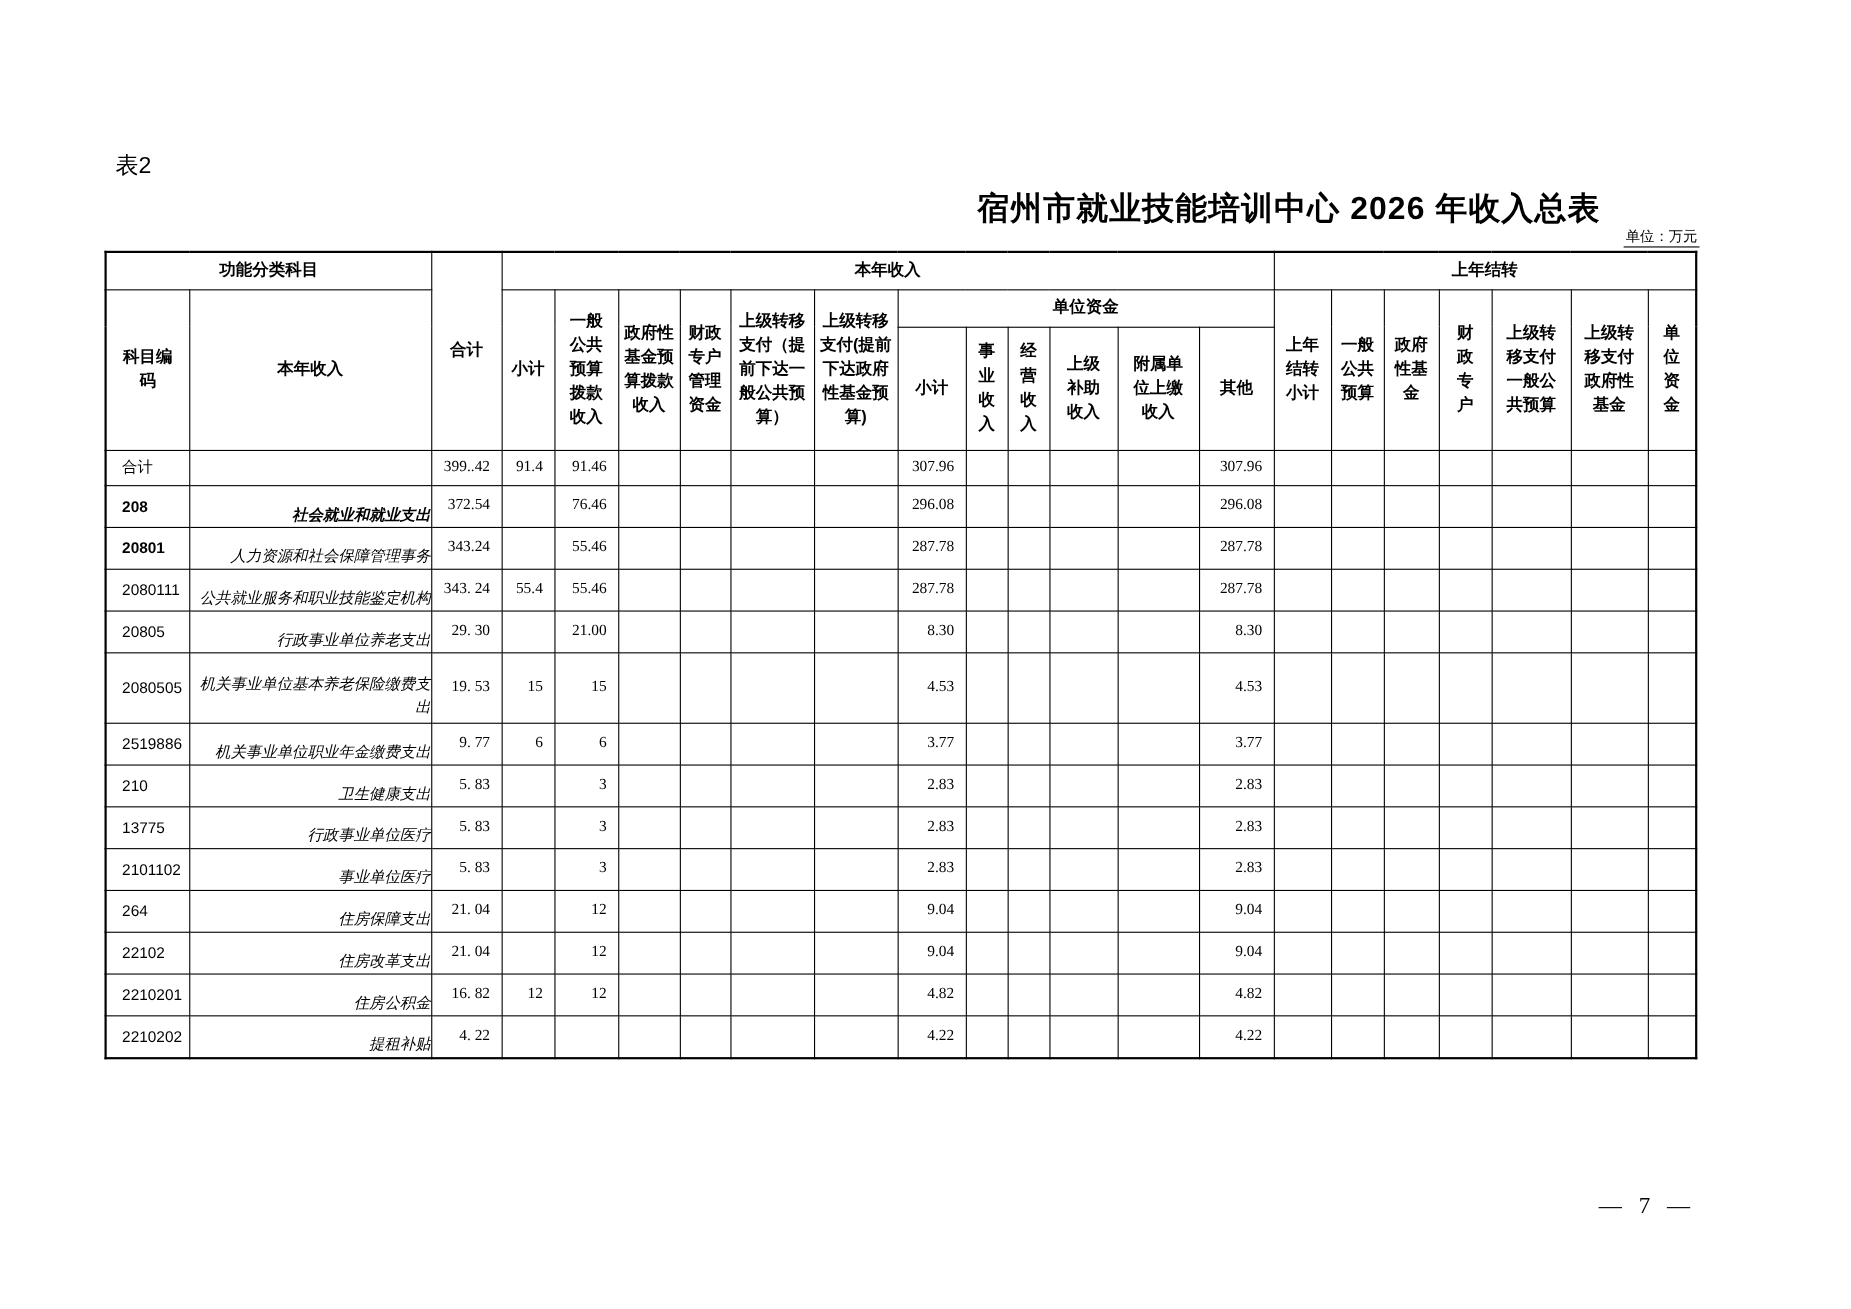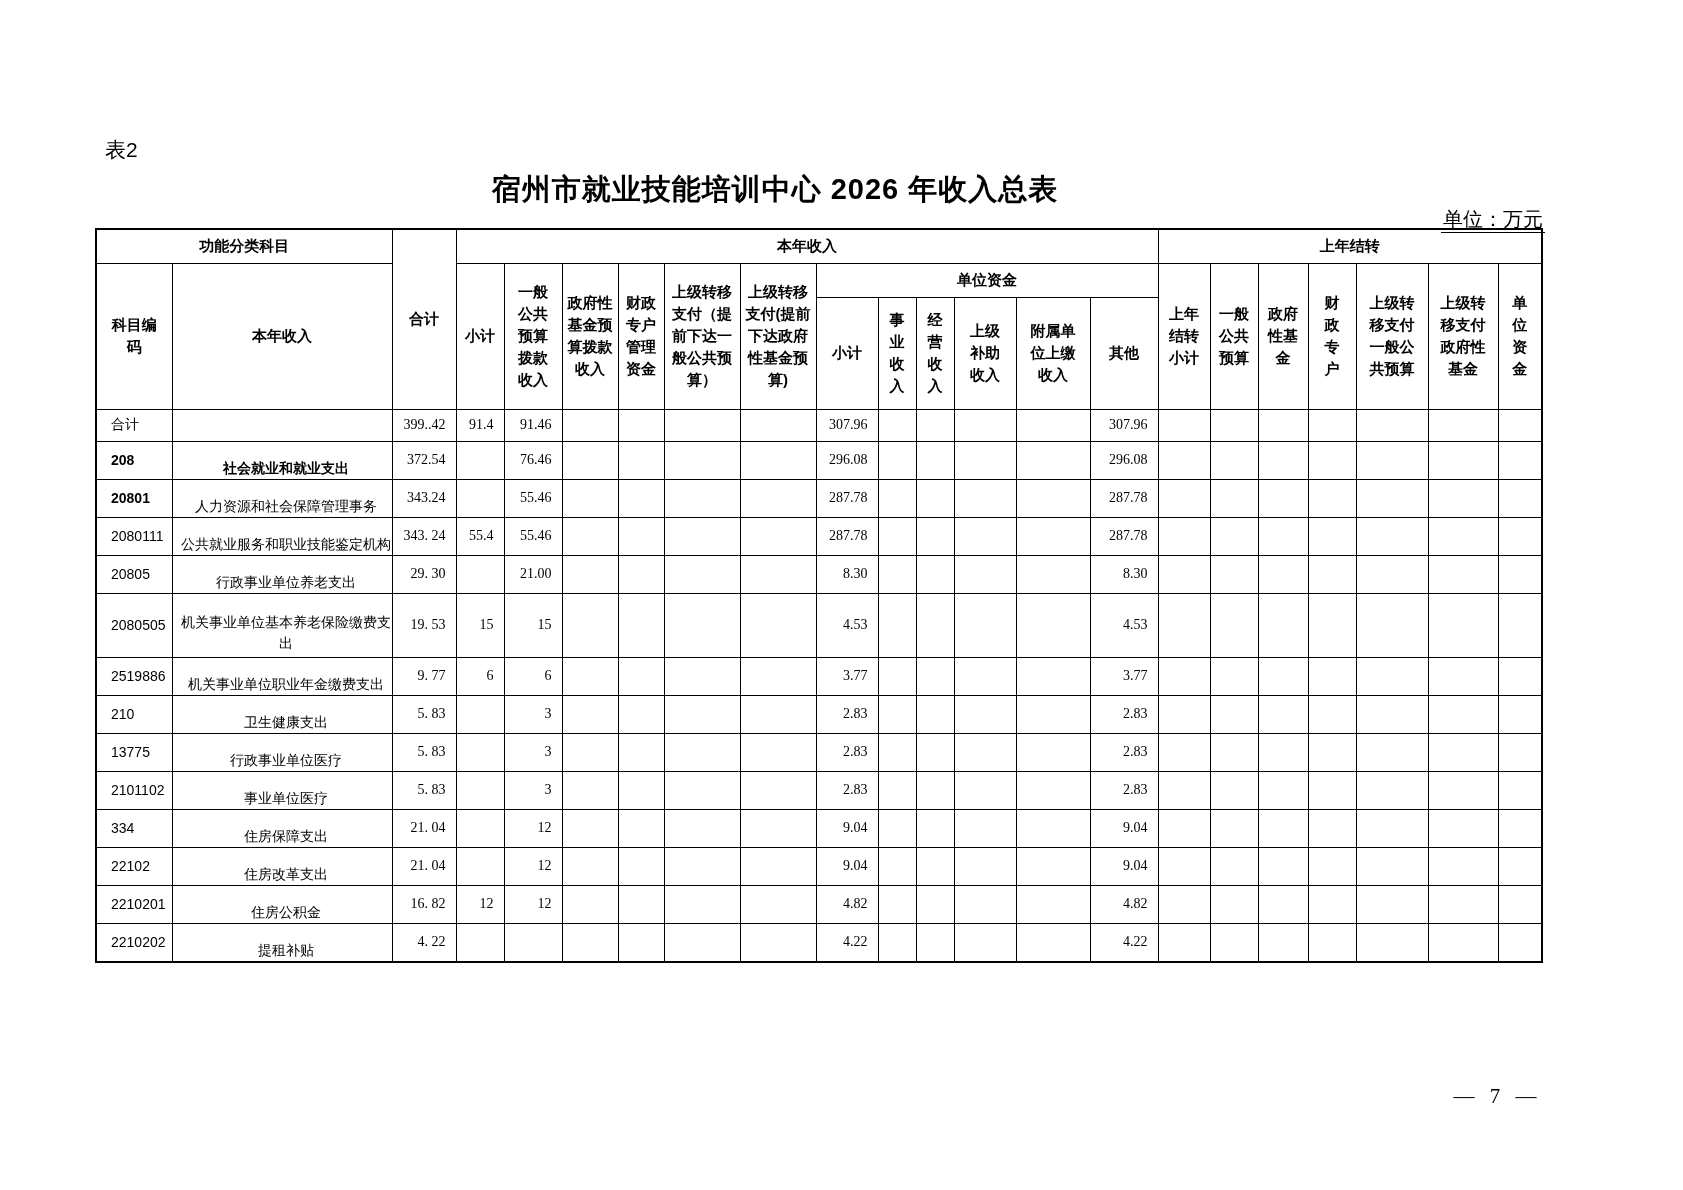--- a/index.html
+++ b/index.html
@@ -4,47 +4,47 @@
 <style>
   * { margin:0; padding:0; box-sizing:border-box; }
   html,body { background:#ffffff; }
   body {
     width:1683px; height:1190px; position:relative;
     font-family:"Liberation Sans", sans-serif; color:#000;
   }
   .table-label { position:absolute; left:105px; top:136px; font-size:21px; }
   .page-title {
     position:absolute; left:95px; top:170px; width:1360px;
-    text-align:center; font-size:29px; font-weight:bold; letter-spacing:1px;
+    text-align:right; font-size:29px; font-weight:bold; letter-spacing:1px;
   }
   .unit-note {
     position:absolute; top:206px; left:95px; width:1450px; text-align:right;
-    font-size:20px;
+    font-size:13px;
   }
   .unit-note span { border-bottom:1px solid #000; padding:0 2px 2px 2px; }
   .budget-table {
     position:absolute; left:95px; top:228px; width:1224px;
     border-collapse:collapse; table-layout:fixed; border:2px solid #000;
   }
   .budget-table th, .budget-table td {
     border:1px solid #000; vertical-align:middle; overflow:hidden;
   }
   .budget-table th {
     font-weight:bold; font-size:15px; text-align:center;
     white-space:pre-line; line-height:22px; padding:1px 1px;
   }
   thead tr.hA { height:34px; }
   thead tr.hB { height:34px; }
   thead tr.hC { height:112px; }
   tbody tr { height:32px; }
   tbody tr.tall { height:64px; }
   td.code { font-size:14px; text-align:left; padding-left:14px;
             font-family:Liberation Sans, sans-serif; }
-  td.name { font-size:14px; text-align:center; padding:16px 0 0 8px; line-height:21px;
-            font-family:"Liberation Serif", serif; }
+  td.name { font-size:14px; text-align:right; padding:16px 0 0 8px; line-height:21px;
+            font-family:"Liberation Serif", serif;font-style:italic; }
   td.val  { font-size:14px; text-align:right; padding-right:10px;
             font-family:"Liberation Serif", serif; }
   .sans  { font-family:"Liberation Sans", sans-serif !important; }
   .bold  { font-weight:bold; }
   .pageno {
     position:absolute; left:1440px; top:1084px; width:110px; text-align:center;
     font-size:21px; font-family:"Liberation Serif", serif; word-spacing:10px;
   }
 </style>
 </head>
@@ -395,21 +395,21 @@
         <td class="val">2.83</td>
         <td class="val"></td>
         <td class="val"></td>
         <td class="val"></td>
         <td class="val"></td>
         <td class="val"></td>
         <td class="val"></td>
         <td class="val"></td>
       </tr>
       <tr>
-        <td class="code">334</td>
+        <td class="code">264</td>
         <td class="name">住房保障支出</td>
         <td class="val">21. 04</td>
         <td class="val"></td>
         <td class="val">12</td>
         <td class="val"></td>
         <td class="val"></td>
         <td class="val"></td>
         <td class="val"></td>
         <td class="val">9.04</td>
         <td class="val"></td>

